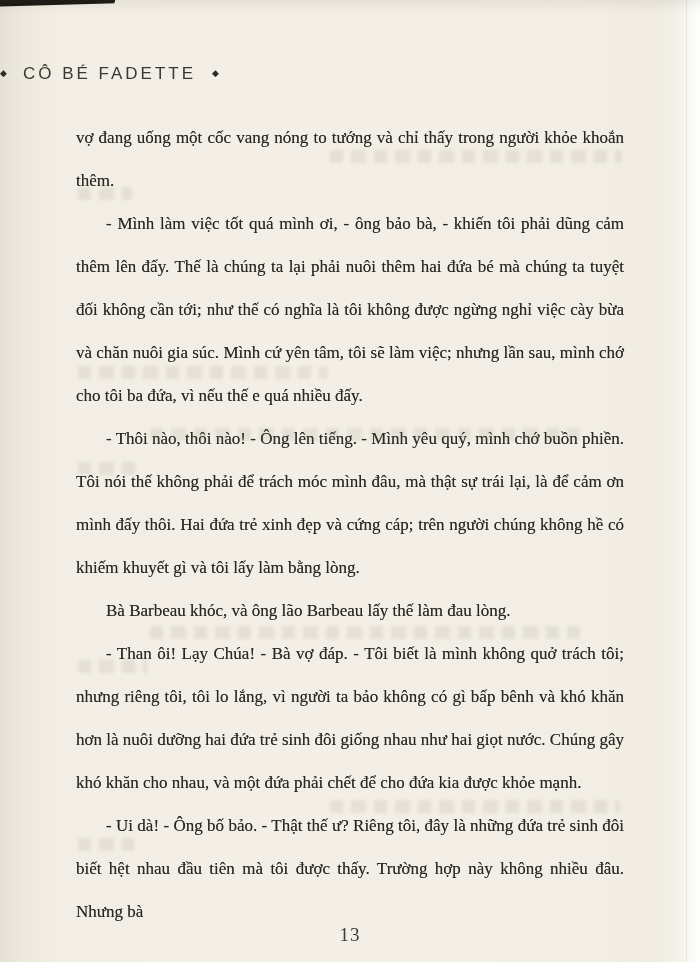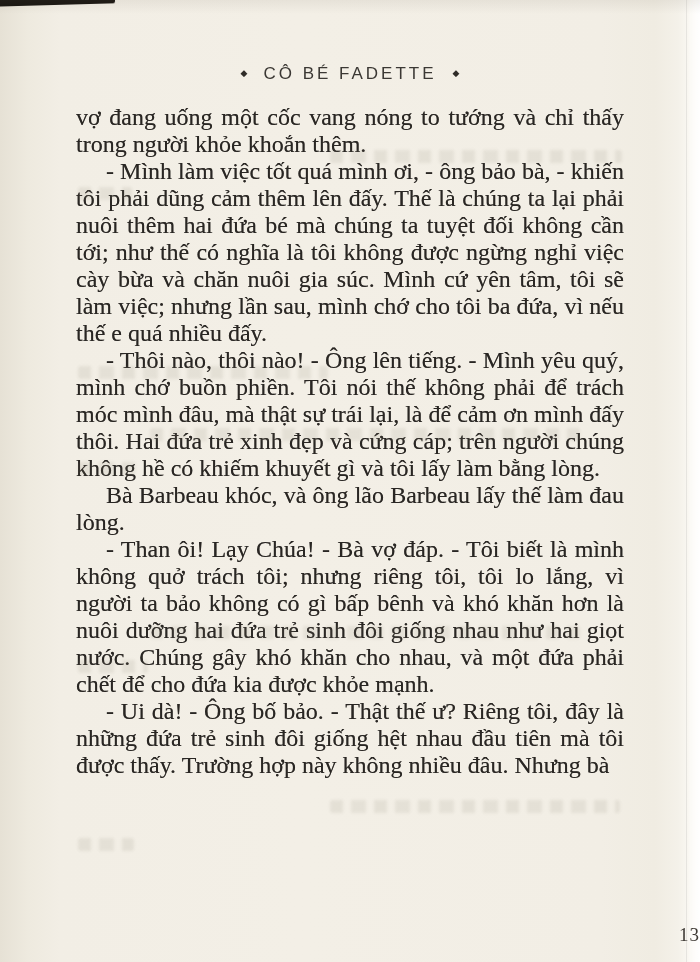--- a/index.html
+++ b/index.html
@@ -30,48 +30,48 @@
     filter: blur(.6px);
     border-radius: 2px;
   }
   .scan-edge-right {
     position: absolute; top: 0; right: 0; width: 13px; height: 100%;
     background: linear-gradient(90deg, rgba(255,255,255,0), rgba(255,255,255,.8));
     border-left: 1px solid rgba(178,172,156,.30);
   }
   .running-header {
     position: absolute; top: 64px; left: 0; width: 100%;
-    text-align: center;
+    text-align: left;
     font-family: "Liberation Sans", sans-serif;
     font-size: 17px;
     letter-spacing: 3px;
     color: #3b3834;
     white-space: nowrap;
   }
   .running-header .ornament {
     font-family: "DejaVu Sans", sans-serif;
     font-size: 9px;
     letter-spacing: 0;
     vertical-align: 3px;
     color: #2f2c28;
   }
   .running-header .ornament.left  { margin-right: 16px; }
   .running-header .ornament.right { margin-left: 16px; }
   .text-block {
-    position: absolute; top: 104px; left: 76px; width: 548px;
-    font-size: 24px; line-height: 27px;
+    position: absolute; top: 116px; left: 76px; width: 548px;
+    font-size: 17px; line-height: 43px;
     color: #292623;
     text-align: justify;
     text-shadow: 0 0 .5px rgba(41,38,35,.55);
   }
   .text-block p { margin: 0; }
   .text-block p.indent { text-indent: 30px; }
   .page-number {
     position: absolute; bottom: 16px; left: 0; width: 100%;
-    text-align: right;
+    text-align: center;
     font-size: 19px;
     color: #3f3b36;
     letter-spacing: 1px;
     margin-top: 18px;
   }
   
   .ghost {
     position: absolute; height: 13px;
     opacity: .13;
     filter: blur(1.6px);
@@ -101,21 +101,21 @@
   <div class="running-header">
     <span class="ornament left">◆</span><span>CÔ BÉ FADETTE</span><span class="ornament right">◆</span>
   </div>
 
   <div class="text-block">
       <p>vợ đang uống một cốc vang nóng to tướng và chỉ thấy trong người khỏe khoắn thêm.</p>
       <p class="indent">- Mình làm việc tốt quá mình ơi, - ông bảo bà, - khiến tôi phải dũng cảm thêm lên đấy. Thế là chúng ta lại phải nuôi thêm hai đứa bé mà chúng ta tuyệt đối không cần tới; như thế có nghĩa là tôi không được ngừng nghỉ việc cày bừa và chăn nuôi gia súc. Mình cứ yên tâm, tôi sẽ làm việc; nhưng lần sau, mình chớ cho tôi ba đứa, vì nếu thế e quá nhiều đấy.</p>
       <p class="indent">- Thôi nào, thôi nào! - Ông lên tiếng. - Mình yêu quý, mình chớ buồn phiền. Tôi nói thế không phải để trách móc mình đâu, mà thật sự trái lại, là để cảm ơn mình đấy thôi. Hai đứa trẻ xinh đẹp và cứng cáp; trên người chúng không hề có khiếm khuyết gì và tôi lấy làm bằng lòng.</p>
       <p class="indent">Bà Barbeau khóc, và ông lão Barbeau lấy thế làm đau lòng.</p>
       <p class="indent">- Than ôi! Lạy Chúa! - Bà vợ đáp. - Tôi biết là mình không quở trách tôi; nhưng riêng tôi, tôi lo lắng, vì người ta bảo không có gì bấp bênh và khó khăn hơn là nuôi dưỡng hai đứa trẻ sinh đôi giống nhau như hai giọt nước. Chúng gây khó khăn cho nhau, và một đứa phải chết để cho đứa kia được khỏe mạnh.</p>
-      <p class="indent">- Ui dà! - Ông bố bảo. - Thật thế ư? Riêng tôi, đây là những đứa trẻ sinh đôi giống hệt nhau đầu tiên mà tôi được thấy. Trường hợp này không nhiều đâu. Nhưng bà</p>
+      <p class="indent">- Ui dà! - Ông bố bảo. - Thật thế ư? Riêng tôi, đây là những đứa trẻ sinh đôi biết hệt nhau đầu tiên mà tôi được thấy. Trường hợp này không nhiều đâu. Nhưng bà</p>
     </div>
 
   <div class="ghost g1"></div>
   <div class="ghost g2"></div>
   <div class="ghost g3"></div>
   <div class="ghost g4"></div>
   <div class="ghost g5"></div>
   <div class="ghost g6"></div>
   <div class="ghost g7"></div>
   <div class="ghost g8"></div>

